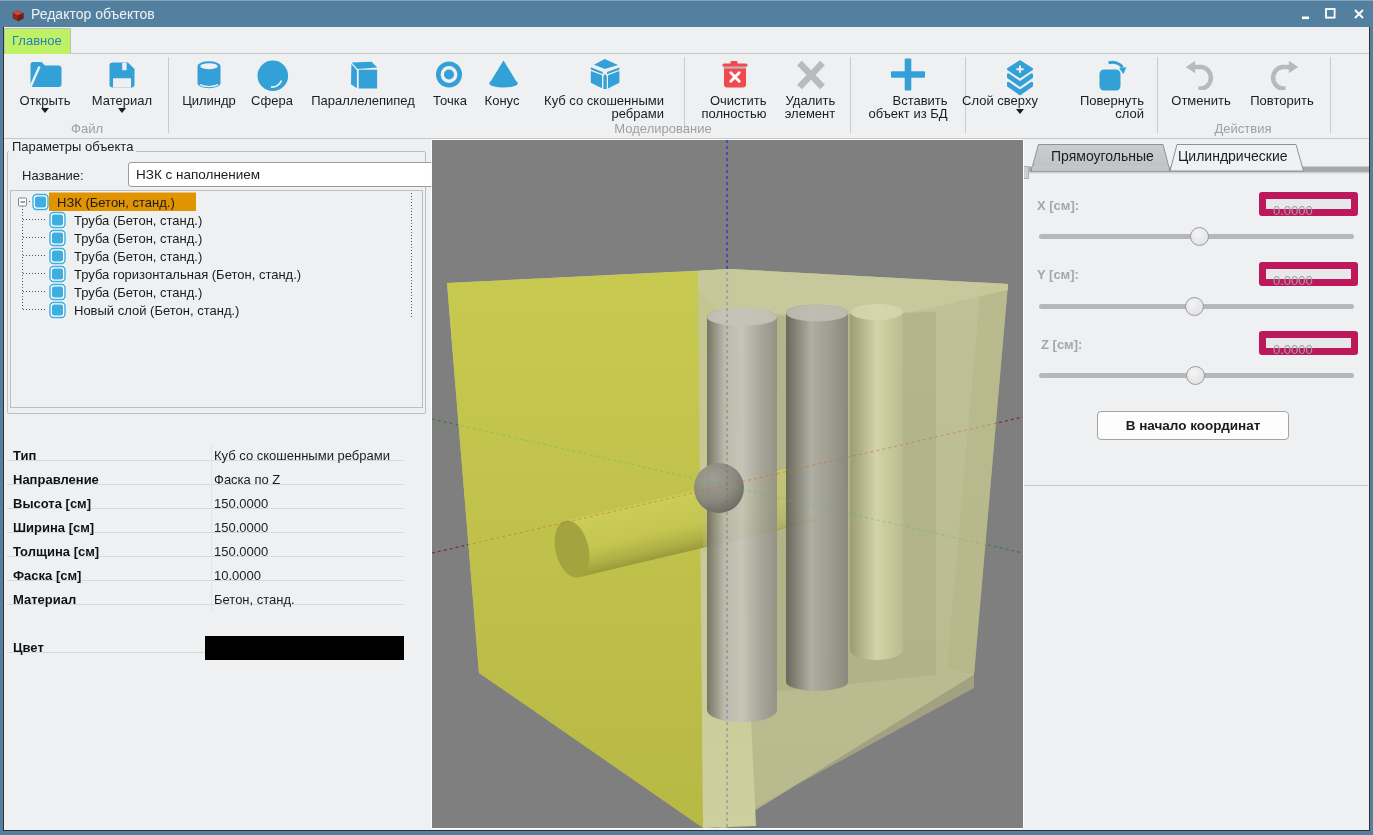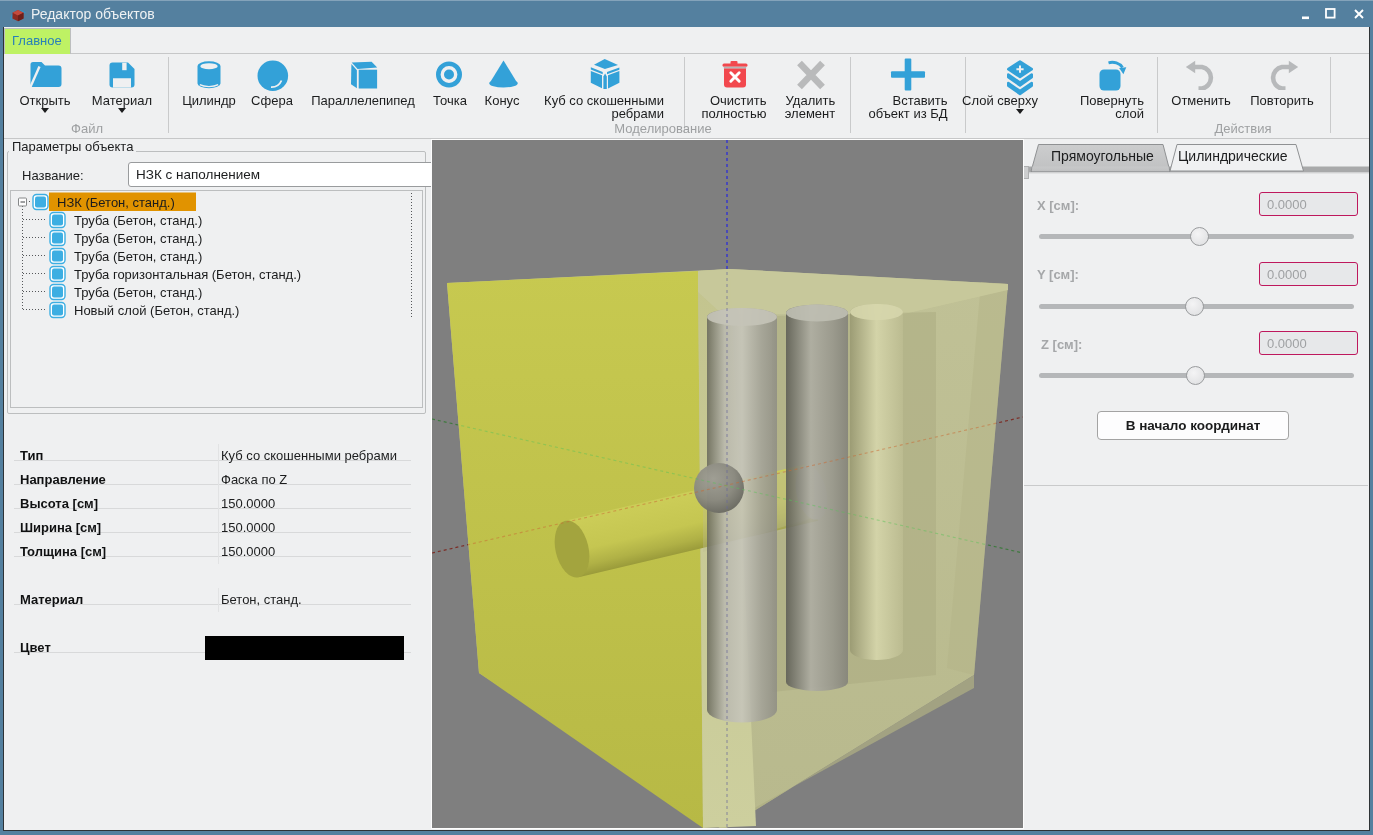--- a/index.html
+++ b/index.html
@@ -35,28 +35,28 @@
 #vpborder{left:431px;top:139px;width:593px;height:690px;background:#fdfdfd;}
 #viewport{left:432px;top:140px;width:591px;height:688px;background:#7f7f7f;}
 
 #groupbox{left:7px;top:151px;width:419px;height:263px;border:1px solid #bcbebf;border-radius:2px;}
 #grouptitle{left:9px;top:139px;background:#eff0f1;padding:0 3px;font-size:13px;color:#1c1d1e;}
 #lbl-name{left:22px;top:168px;font-size:13px;color:#1c1d1e;}
 #inp-name{left:104px;top:162px;width:317px;height:25px;background:#fff;border:1px solid #999b9d;border-radius:3px;margin-left:24px;}
 #inp-name span{position:absolute;left:7px;top:4px;font-size:13.5px;color:#1c1d1e;}
 #treeframe{left:10px;top:190px;width:413px;height:218px;border:1px solid #bcbebf;background:#eff0f1;}
 
-.trow{position:absolute;left:14px;width:397px;height:17px;border-bottom:1px solid #d8d9da;background:#eff0f1;}
+.trow{position:absolute;left:7px;width:397px;height:17px;border-bottom:1px solid #d8d9da;background:#eff0f1;}
 .trow .k{position:absolute;left:6px;top:4px;font-size:13px;font-weight:bold;color:#101112;}
 .trow .v{position:absolute;left:207px;top:4px;font-size:13px;color:#1c1d1e;}
 .tcol{position:absolute;left:204px;width:1px;height:24px;background:#e2e3e4;}
 
 #rpanel{left:1024px;top:139px;width:345px;height:691px;background:#eff0f1;}
 .rlbl{position:absolute;font-size:13px;font-weight:bold;color:#a5a7a9;}
-.rfield{position:absolute;left:1259px;width:99px;height:24px;background:#e7e8ea;border:1px solid #be185d;border-radius:3px;}
+.rfield{position:absolute;left:1259px;width:99px;height:24px;background:#e7e8ea;border:7px solid #be185d;border-radius:3px;}
 .rfield span{position:absolute;left:7px;top:4px;font-size:13px;color:#9fa1a3;}
 .groove{position:absolute;left:1039px;width:315px;height:5px;background:#b5b7b9;border-radius:2.5px;}
 .handle{position:absolute;width:19px;height:19px;border-radius:50%;background:#e8e9ea;border:1px solid #999b9d;background:radial-gradient(circle at 40% 35%,#f4f4f5,#dcdddf);}
 #btn-origin{left:1097px;top:411px;width:192px;height:29px;background:#fdfdfe;border-radius:4px;border:1px solid #a3a3a3;font-weight:bold;}
 #btn-origin span{position:absolute;width:100%;text-align:center;top:6px;font-size:13.5px;color:#1b1c1d;}
 #paneline{left:1024px;top:485px;width:344px;height:1px;background:#c9cacb;}
 </style></head>
 <body>
 <div id="win">
 <div class="abs" id="titlebar"></div>
@@ -251,20 +251,25 @@
 <div class="trow" style="top:516px">
       <span class="k">Ширина [см]</span>
       <span class="v">150.0000</span>
       <span class="tcol"></span>
     </div>
 <div class="trow" style="top:540px">
       <span class="k">Толщина [см]</span>
       <span class="v">150.0000</span>
       <span class="tcol"></span>
     </div>
+<div class="trow" style="top:564px">
+      <span class="k">Фаска [см]</span>
+      <span class="v">10.0000</span>
+      <span class="tcol"></span>
+    </div>
 <div class="trow" style="top:588px">
       <span class="k">Материал</span>
       <span class="v">Бетон, станд.</span>
       <span class="tcol"></span>
     </div>
 <div class="trow" style="top:636px">
       <span class="k">Цвет</span>
       <span class="tcol"></span>
     </div>
 <div class="abs" style="left:205px;top:636px;width:199px;height:24px;background:#000"></div>

